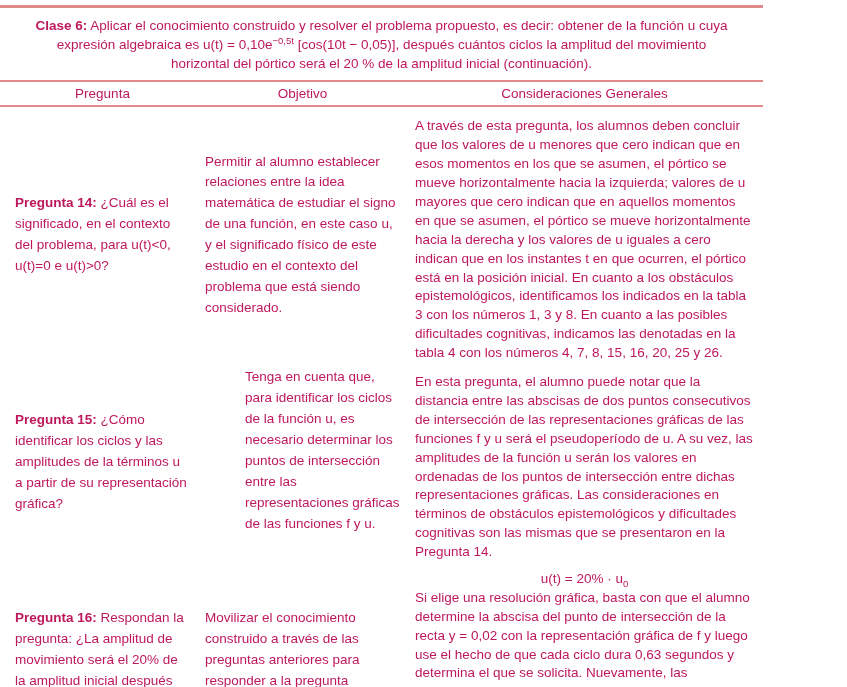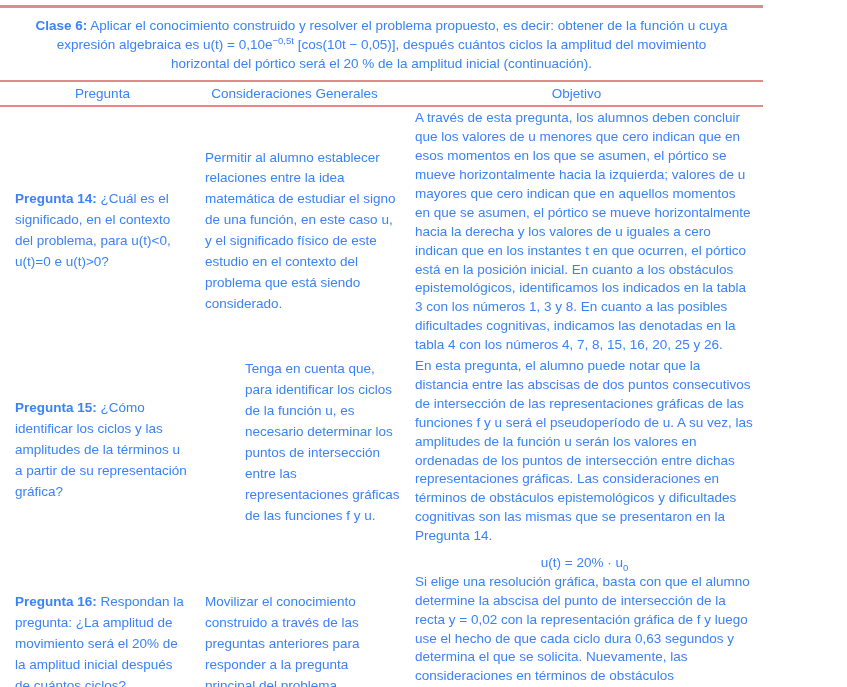--- a/index.html
+++ b/index.html
@@ -1,21 +1,21 @@
 <!DOCTYPE html>
 <html><head>
 <meta charset="utf-8">
 <style>
   html, body { margin: 0; padding: 0; background: #ffffff; }
   .page {
     width: 763px;
     height: 687px;
     background: #ffffff;
     font-family: "Liberation Sans", sans-serif;
-    color: #3b82f6;
+    color: #be185d;
     overflow: hidden;
     box-sizing: border-box;
   }
   .rule {
     height: 2px;
     background: #e2898c;
     border: none;
     width: 100%;
   }
   .rule.thick { height: 3px; }
@@ -29,21 +29,21 @@
     line-height: 1.42;
   }
   .caption .bold { font-weight: bold; }
   sup.exp { font-size: 9.5px; vertical-align: super; line-height: 0; }
   sub.idx { font-size: 9.5px; vertical-align: sub; line-height: 0; }
 
   
   .colheads {
     display: grid;
     grid-template-columns: 175px 195px 1fr;
-    column-gap: 7px;
+    column-gap: 15px;
     padding: 4px 9px 4px 15px;
     font-size: 13.5px;
     align-items: center;
   }
   .colheads .head { text-align: center; }
 
   
   .trow {
     display: grid;
     grid-template-columns: 175px 195px 1fr;
@@ -52,43 +52,43 @@
     box-sizing: border-box;
   }
   .row-1 { min-height: 238px; }
   .row-2 { min-height: 147px; }
   .row-3 { min-height: 190px; }
 
   .cell { font-size: 13.5px; }
   .cell.pregunta { line-height: 1.55; align-self: center; }
   .cell.objetivo { line-height: 1.55; align-self: center; }
   .row-2 .cell.objetivo { align-self: start; padding-top: 4px; margin-left: 40px; }
-  .cell.consid { line-height: 1.40; padding-top: 2px; }
+  .cell.consid { line-height: 1.40; padding-top: 10px; }
   .row-3 .cell.consid { padding-top: 8px; }
   .cell .qlabel { font-weight: bold; text-align: center; }
   .equation { text-align: center; margin: 0; }
 </style>
 </head>
 <body>
 
 <div class="page">
 
   <div class="spacer-top"></div>
   <div class="rule thick"></div>
 
   <div class="caption">
     <span class="bold">Clase 6:</span><span> Aplicar el conocimiento construido y resolver el problema propuesto, es decir: obtener de la función u cuya expresión algebraica es u(t) = 0,10e</span><sup class="exp">−0,5t</sup><span> [cos(10t − 0,05)], después cuántos ciclos la amplitud del movimiento horizontal del pórtico será el 20 % de la amplitud inicial (continuación).</span>
   </div>
 
   <div class="rule"></div>
 
   <div class="colheads">
     <div class="head">Pregunta</div>
+    <div class="head">Objetivo</div>
     <div class="head">Consideraciones Generales</div>
-    <div class="head">Objetivo</div>
   </div>
 
   <div class="rule"></div>
 
   <div class="trow row-1">
     <div class="cell pregunta">
       <span class="qlabel">Pregunta 14:</span><span> ¿Cuál es el significado, en el contexto del problema, para u(t)&lt;0, u(t)=0 e u(t)&gt;0?</span>
     </div>
     <div class="cell objetivo">Permitir al alumno establecer relaciones entre la idea matemática de estudiar el signo de una función, en este caso u, y el significado físico de este estudio en el contexto del problema que está siendo considerado.</div>
     <div class="cell consid">A través de esta pregunta, los alumnos deben concluir que los valores de u menores que cero indican que en esos momentos en los que se asumen, el pórtico se mueve horizontalmente hacia la izquierda; valores de u mayores que cero indican que en aquellos momentos en que se asumen, el pórtico se mueve horizontalmente hacia la derecha y los valores de u iguales a cero indican que en los instantes t en que ocurren, el pórtico está en la posición inicial. En cuanto a los obstáculos epistemológicos, identificamos los indicados en la tabla 3 con los números 1, 3 y 8. En cuanto a las posibles dificultades cognitivas, indicamos las denotadas en la tabla 4 con los números 4, 7, 8, 15, 16, 20, 25 y 26.</div>

